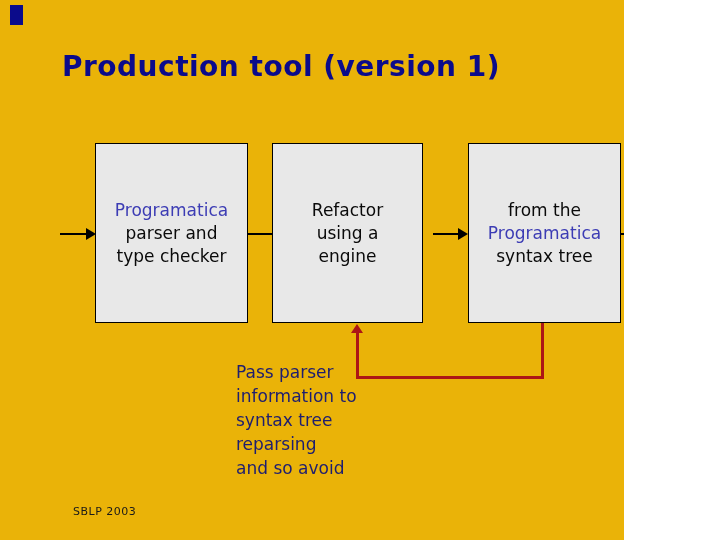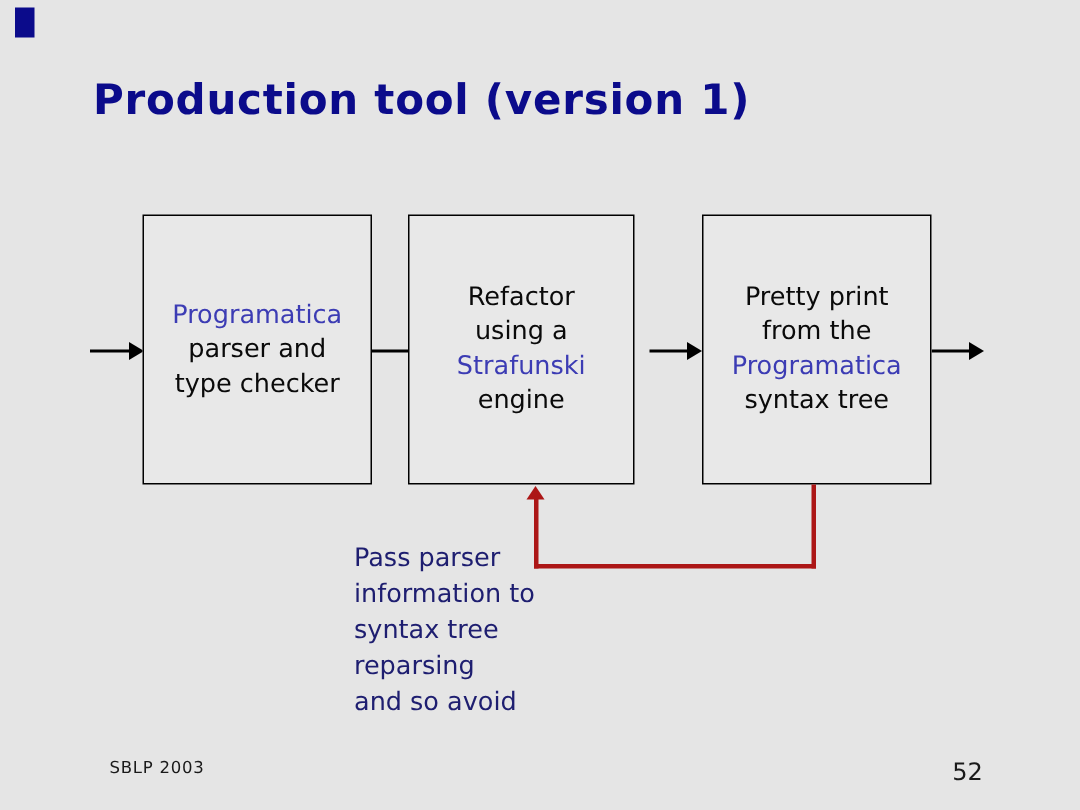--- a/index.html
+++ b/index.html
@@ -1,19 +1,19 @@
 <!DOCTYPE html>
 <html style="--title-color: #0B0B8B; --highlight-color: #3C3CB4; --body-text-color: #1E1E70; --feedback-color: #AC1616; --box-fill: #E8E8E8; --box-border: #000000; --arrow-color: #000000;"><head>
 <meta charset="utf-8">
 <style>
   html,body{margin:0;padding:0;background:#fff;}
   .slide{
     position:relative;
-    width:720px;height:540px;
-    background:#e5e5e5;
+    width:624px;height:540px;
+    background:#eab308;
     overflow:hidden;
     font-family:"DejaVu Sans","Liberation Sans",sans-serif;
     text-decoration:underline;
   }
   .corner-square{
     position:absolute;left:10px;top:5px;width:13px;height:20px;
     background:var(--title-color,#0B0B8B);
   }
   .slide-title{
     position:absolute;left:62px;top:50px;
@@ -93,26 +93,24 @@
 
   <div class="process-box box1">
     <span class="hl">Programatica</span>
     <span>parser and</span>
     <span>type checker</span>
   </div>
 
   <div class="process-box box2">
     <span>Refactor</span>
     <span>using a</span>
-    <span class="hl">Strafunski</span>
     <span>engine</span>
   </div>
 
   <div class="process-box box3">
-    <span>Pretty print</span>
     <span>from the</span>
     <span class="hl">Programatica</span>
     <span>syntax tree</span>
   </div>
 
   <div class="fb-v fb-right"></div>
   <div class="fb-h fb-horiz"></div>
   <div class="fb-v fb-left"></div>
   <div class="fb-head"></div>
 

